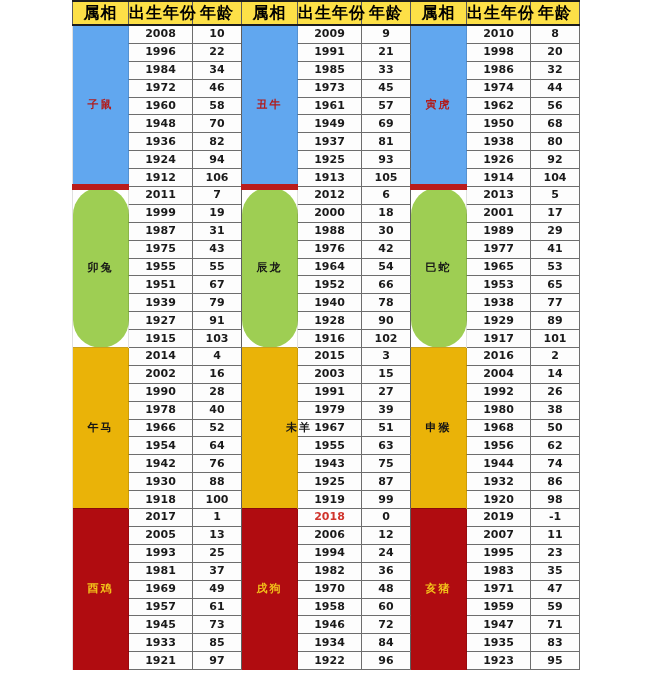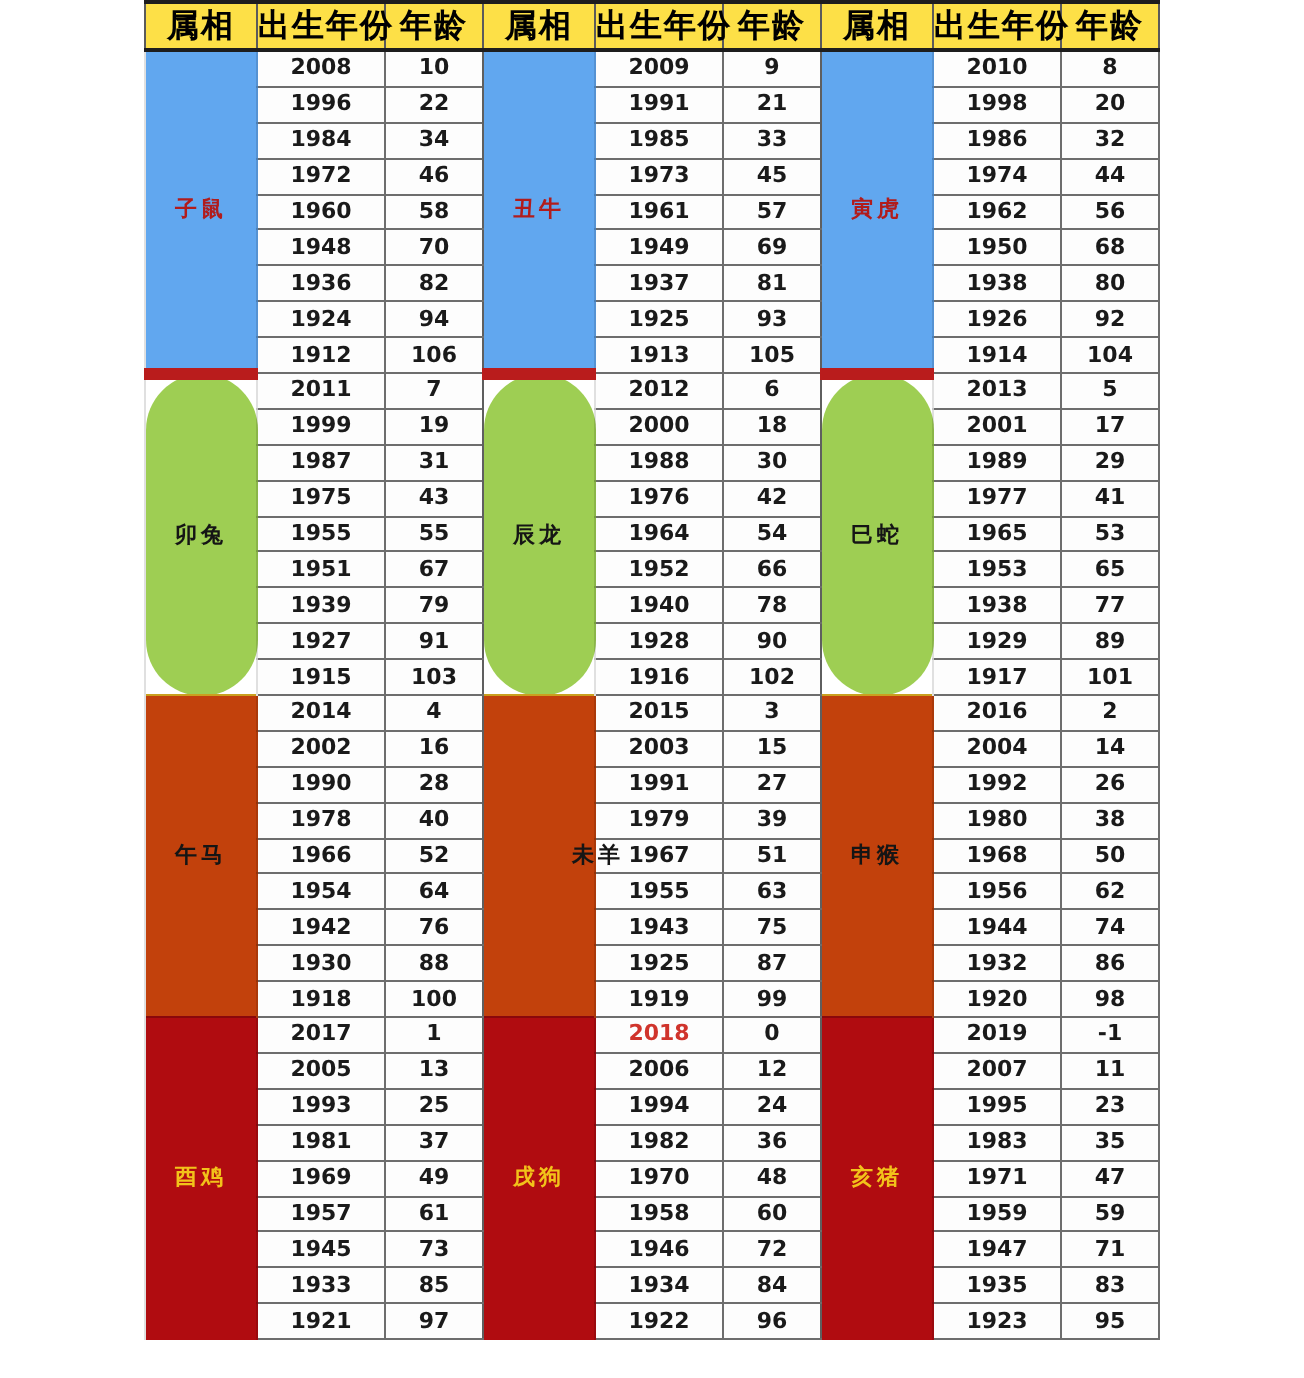--- a/index.html
+++ b/index.html
@@ -83,21 +83,21 @@
   }
   td.gap {
     border: none;
     background: #ffffff;
     width: 0;
   }
 
   
   .band-blue  td.sign { background: #61a7ef; color: #b11c1c; }
   .band-green td.sign { background: #9ece53; color: #151515; }
-  .band-gold  td.sign { background: #c2410c; color: #151515; }
+  .band-gold  td.sign { background: #eab308; color: #151515; }
   .band-red   td.sign { background: #b00c10; color: #f2c21a; }
 
   .band-blue  td.sign.sep-top { border-top: 1px solid #3a84c9; }
   .band-green td.sign.sep-top { border-top: 6px solid #b91c1c; border-radius: 28px; }
   .band-gold  td.sign.sep-top { border-top: 1px solid #caa01e; }
   .band-red   td.sign.sep-top { border-top: 1px solid #8a080b; }
 
   td.year.current, td.age.current { color: #d0342c; margin-top: 41px; }
 </style>
 </head>

